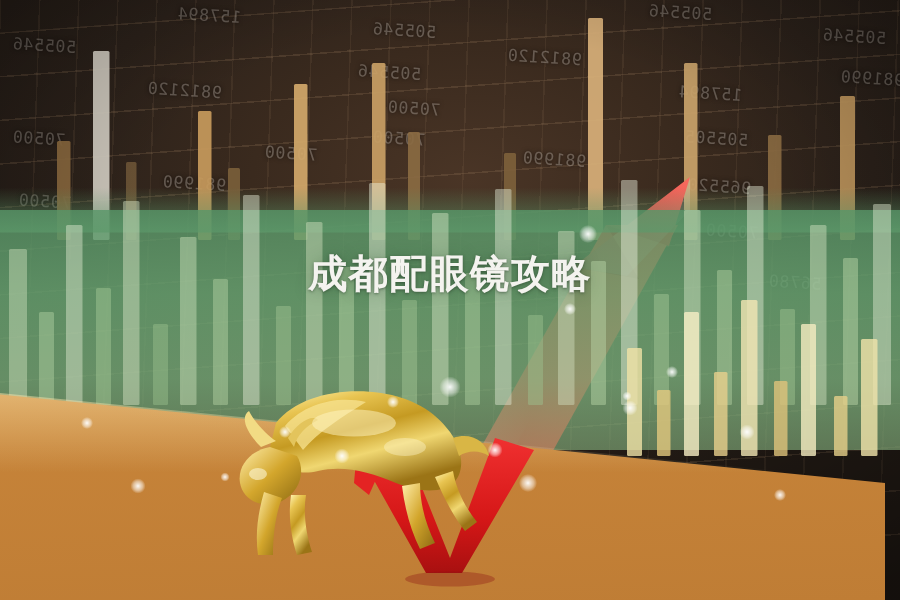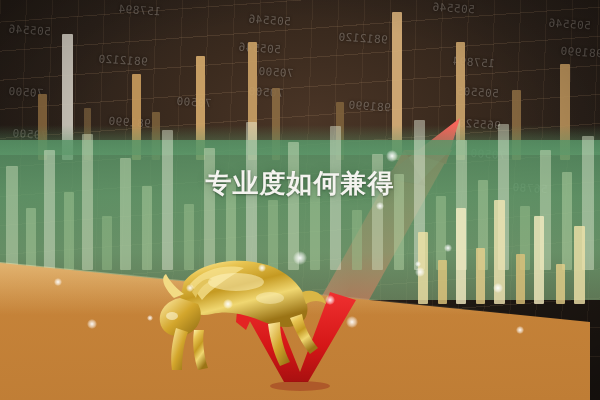--- a/index.html
+++ b/index.html
@@ -372,16 +372,16 @@
       <div class="bokeh" style="left: 415px; top: 267px; width: 10px; height: 10px;"></div>
       <div class="bokeh" style="left: 444px; top: 244px; width: 8px; height: 8px;"></div>
       <div class="bokeh" style="left: 493px; top: 283px; width: 10px; height: 10px;"></div>
       <div class="bokeh" style="left: 516px; top: 326px; width: 8px; height: 8px;"></div>
       <div class="bokeh" style="left: 415px; top: 261px; width: 6px; height: 6px;"></div>
       <div class="bokeh" style="left: 87px; top: 319px; width: 10px; height: 10px;"></div>
       <div class="bokeh" style="left: 54px; top: 278px; width: 8px; height: 8px;"></div>
     </div>
 
   <div class="headline">
-    <span class="l2">专业度如何兼得</span>
+    <span class="l2">成都配眼镜攻略</span>
   </div>
 
 </div>
 
 </body></html>

